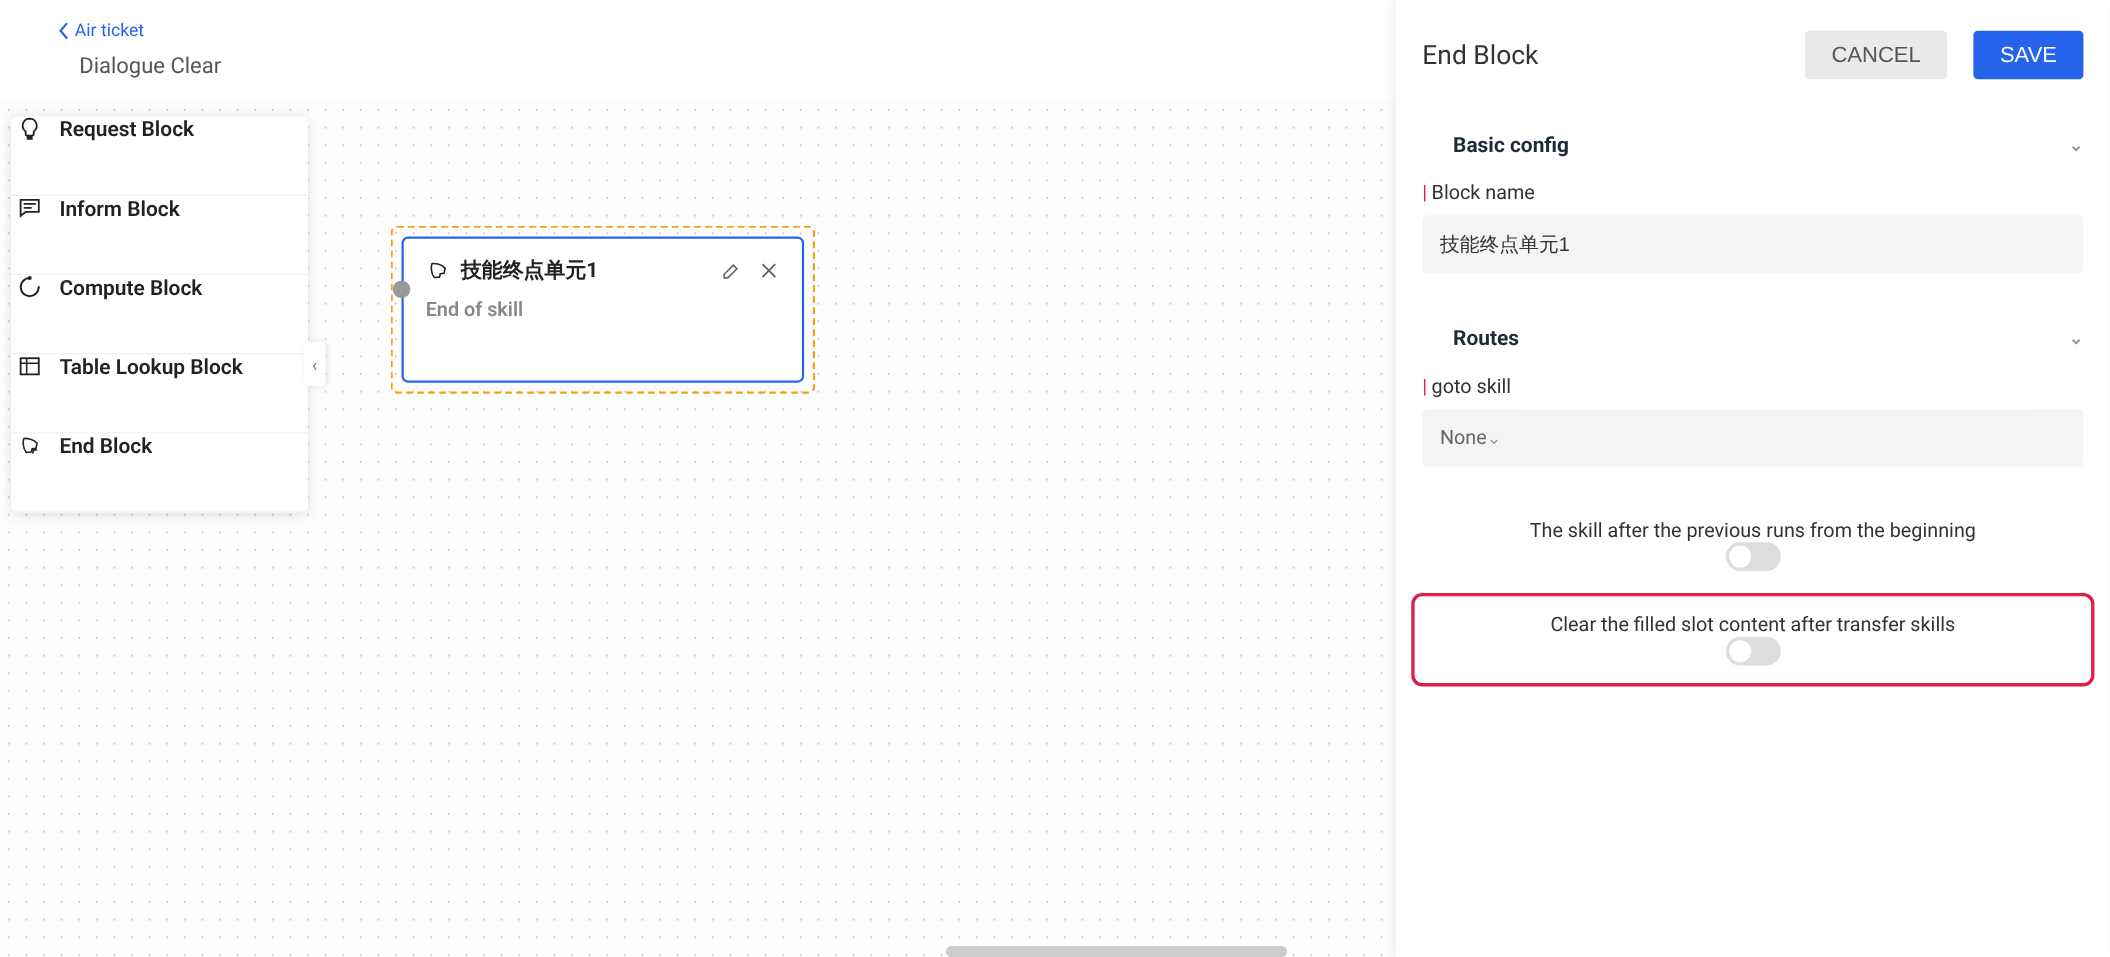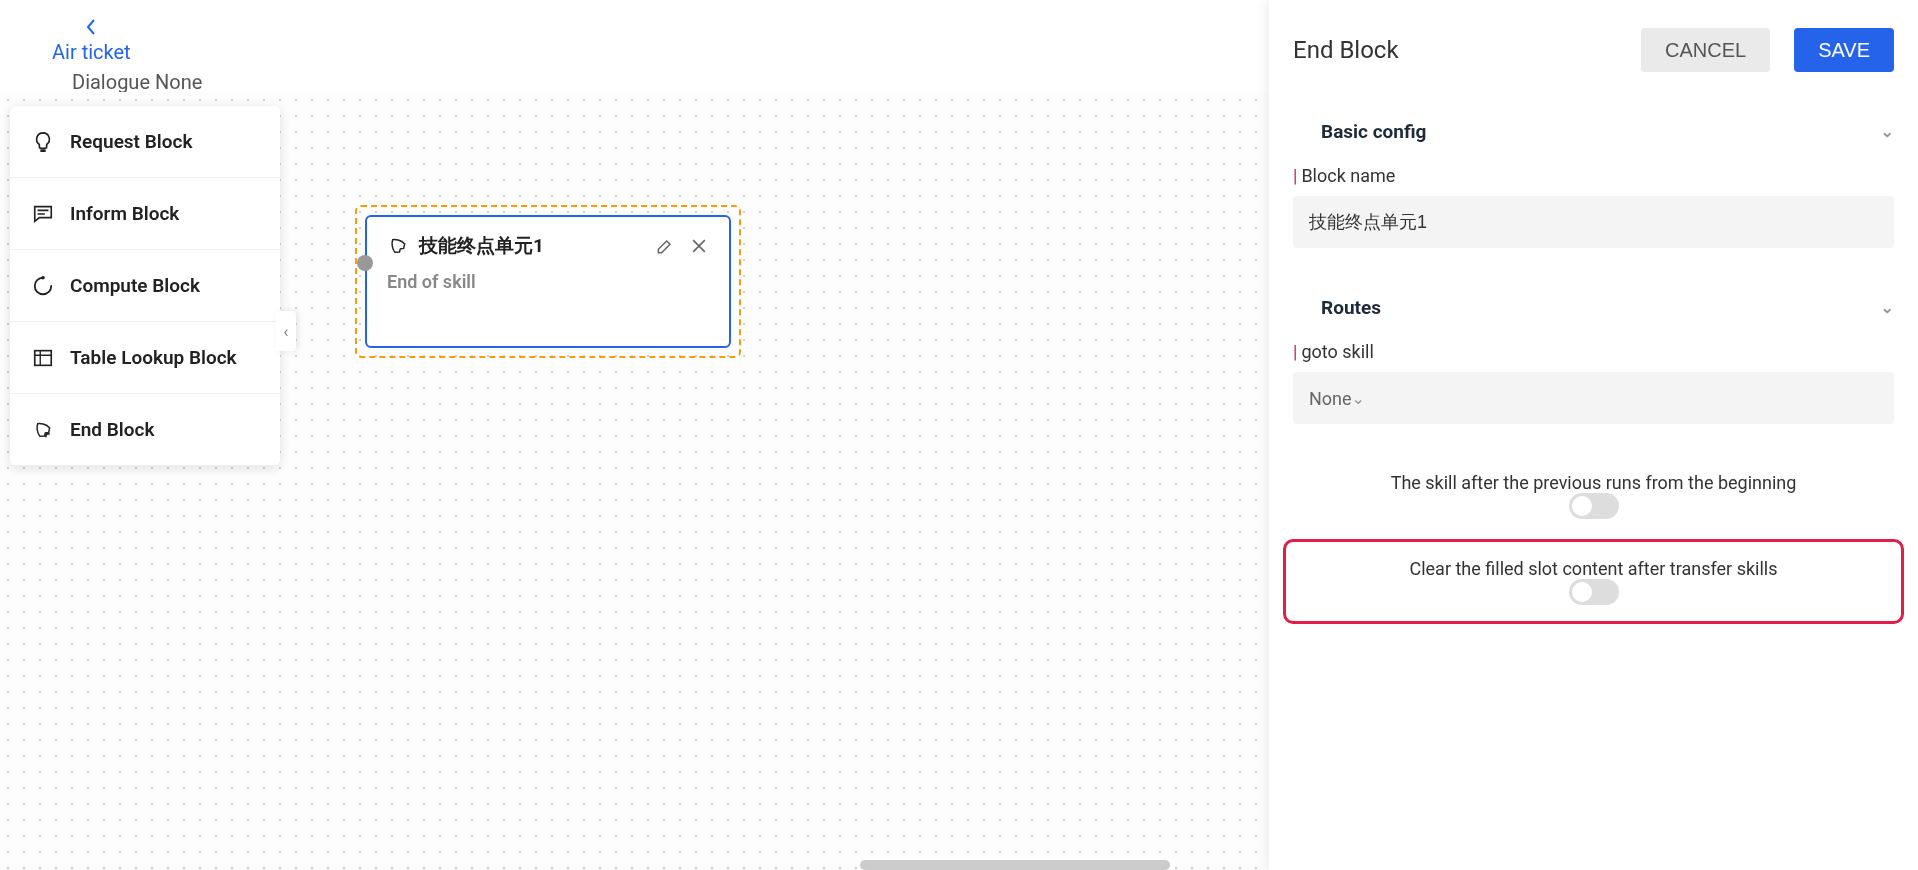--- a/index.html
+++ b/index.html
@@ -13,26 +13,25 @@
     }
     
     
     .header {
       height: 92px;
       padding: 18px 0 0 52px;
       background: #fff;
     }
     .back-link {
       color: #2563eb;
-      font-size: 20px;
+      font-size: 16px;
       display: inline-flex;
-      align-items: center;
+      align-items: flex-end;
       gap: 4px;
       cursor: pointer;
-      flex-direction: column;
     }
     .breadcrumb-title {
       font-size: 20px;
       color: #555;
       margin-top: 6px;
       margin-left: 20px;
     }
     
     
     .canvas {
@@ -53,24 +52,24 @@
       top: 106px;
       left: 10px;
       width: 270px;
       background: #fff;
       border-radius: 6px;
       box-shadow: 0 2px 12px rgba(0,0,0,0.12);
       z-index: 5;
     }
     .palette-item {
       display: flex;
-      align-items: center;
+      align-items: flex-start;
       gap: 16px;
       height: 72px;
-      padding: 0 22px;
+      padding: 0 6px;
       font-size: 19px;
       font-weight: 600;
       color: #222;
       cursor: pointer;
       border-bottom: 1px solid #f0f0f0;
     }
     .palette-item:last-child { border-bottom: none; }
     .palette-item .p-icon {
       width: 22px;
       height: 22px;
@@ -286,21 +285,21 @@
 
 <div class="header">
   <div class="back-link">
     <span>
       <svg width="12" height="18" viewBox="0 0 12 18">
           <path d="M9 2 L3 9 L9 16" stroke="#2563eb" stroke-width="2" fill="none"></path>
         </svg>
     </span>
     <span>Air ticket</span>
   </div>
-  <div class="breadcrumb-title">Dialogue None</div>
+  <div class="breadcrumb-title">Dialogue Clear</div>
 </div>
 
 <div class="canvas">
   <div class="hscroll"></div>
 </div>
 
 <div class="palette">
   <div class="palette-item">
     <span class="p-icon">
       <svg width="22" height="22" viewBox="0 0 24 24">

